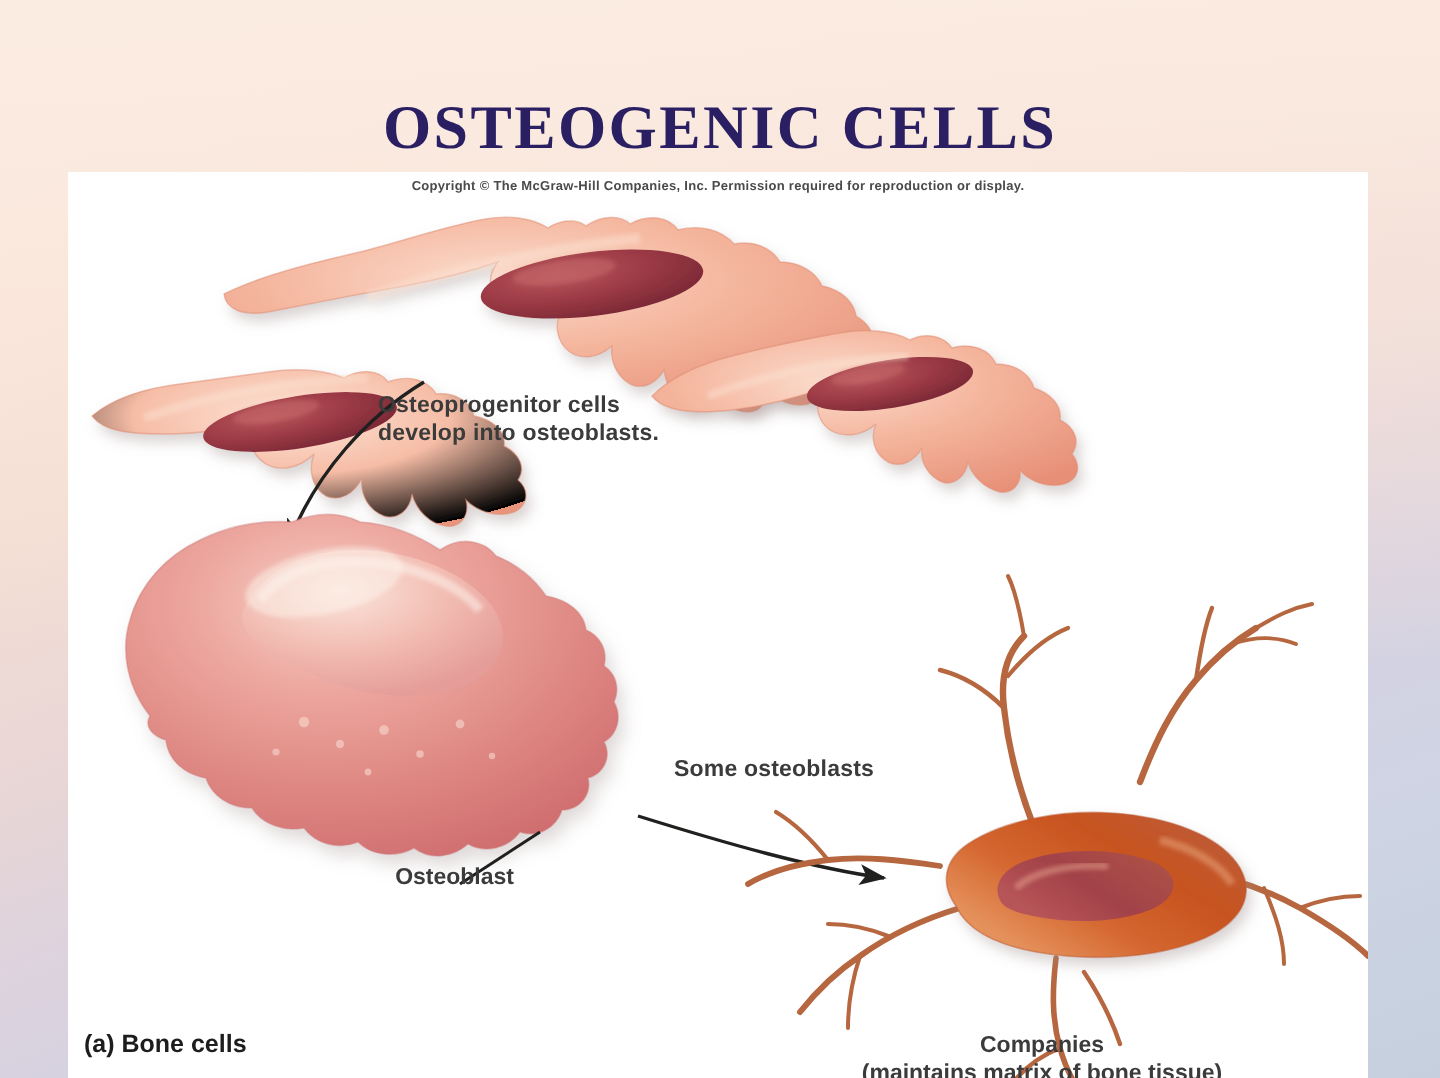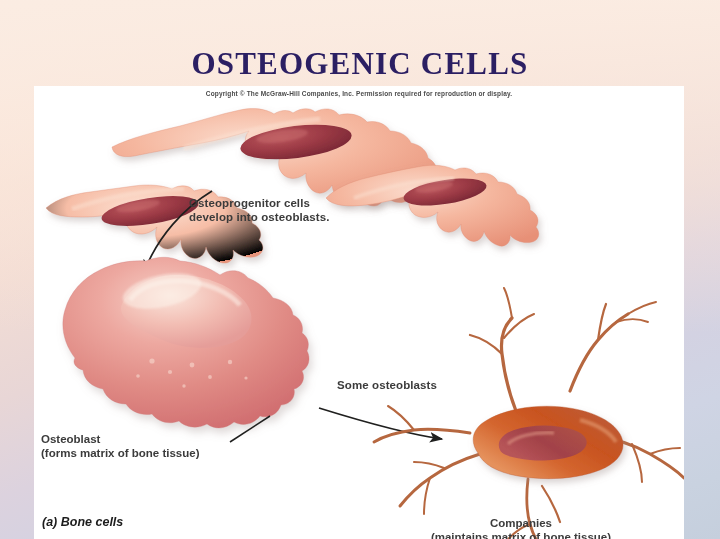--- a/index.html
+++ b/index.html
@@ -109,38 +109,37 @@
     letter-spacing: 0.1px;
     text-align: center;
     margin-left: 36px;
   }
 
   .ann-osteoblast {
     left: 7px;
     top: 332px;
     width: 216px;
     font-size: 11.5px;
-    text-align: left;
+    text-align: right;
   }
 
   .ann-osteocyte {
     left: 337px;
     top: 416px;
     width: 300px;
     font-size: 11.5px;
     text-align: center;
   }
 
   .ann-figcaption {
     left: 8px;
     top: 429px;
     font-size: 12.5px;
     font-weight: bold;
     color: #1d1d1d;
-    font-style: italic;
   }
 
   .ann .l2 { display: block; }
 </style>
 </head>
 <body>
 
 <div class="slide">
 
   <div class="slide-title">OSTEOGENIC CELLS</div>
@@ -337,21 +336,20 @@
       <span>Osteoprogenitor cells</span>
       <span class="l2">develop into osteoblasts.</span>
     </div>
 
     <div class="ann ann-differentiate">
       <span>Some osteoblasts</span>
     </div>
 
     <div class="ann ann-osteoblast">
       <span>Osteoblast</span>
-      <span class="l2">(forms matrix of bone tissue)</span>
     </div>
 
     <div class="ann ann-osteocyte">
       <span>Companies</span>
       <span class="l2">(maintains matrix of bone tissue)</span>
     </div>
 
     <div class="ann ann-figcaption">(a) Bone cells</div>
 
   </div>

